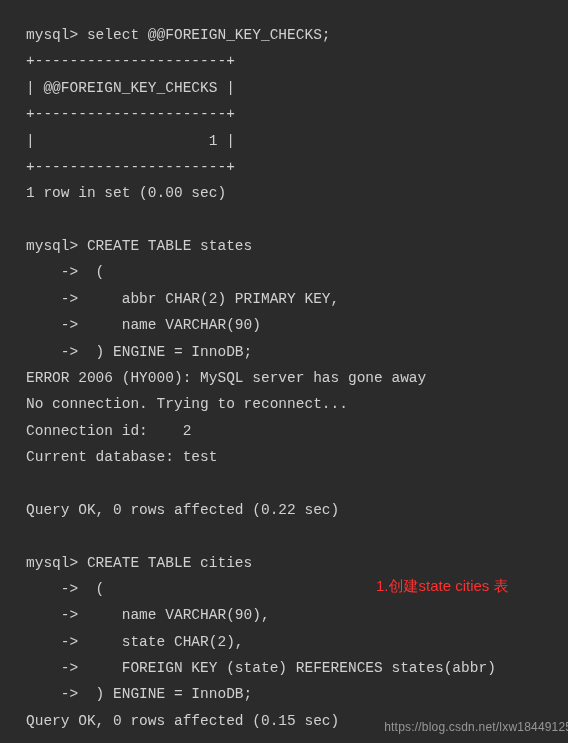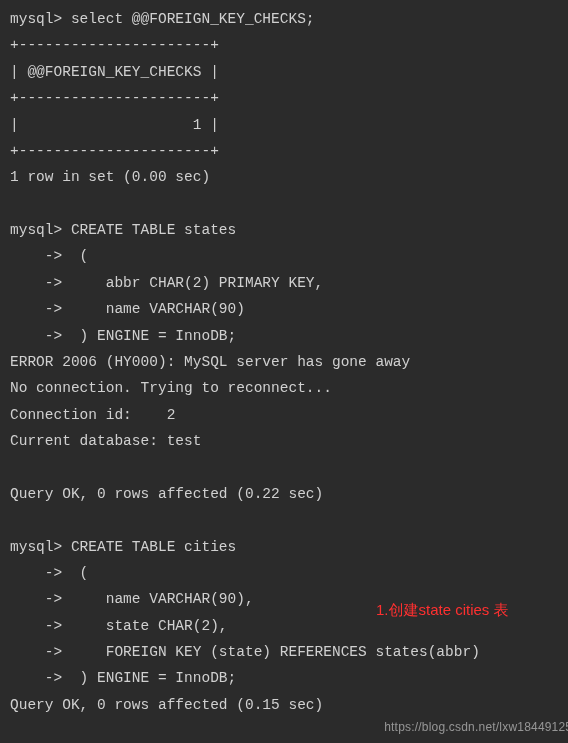--- a/index.html
+++ b/index.html
@@ -10,33 +10,32 @@
       font-family: "Consolas", "Monaco", "Courier New", monospace;
       font-size: 14.5px;
       line-height: 1.82;
       width: 568px;
       height: 743px;
       box-sizing: border-box;
       overflow: hidden;
       position: relative;
     }
     pre {
-      margin: 0;
+      margin: 16px;
       font-family: inherit;
       font-size: inherit;
       white-space: pre;
     }
     .annotation {
       position: absolute;
       color: #ff3030;
       font-family: "Microsoft YaHei", "SimSun", sans-serif;
       font-size: 15px;
       line-height: 1;
       font-weight: 400;
-      margin-top: 24px;
     }
     .watermark {
       position: absolute;
       bottom: 4px;
       right: -18px;
       color: rgba(220,220,220,0.6);
       font-size: 12px;
       font-family: Arial, sans-serif;
       letter-spacing: 0.2px;
     }

